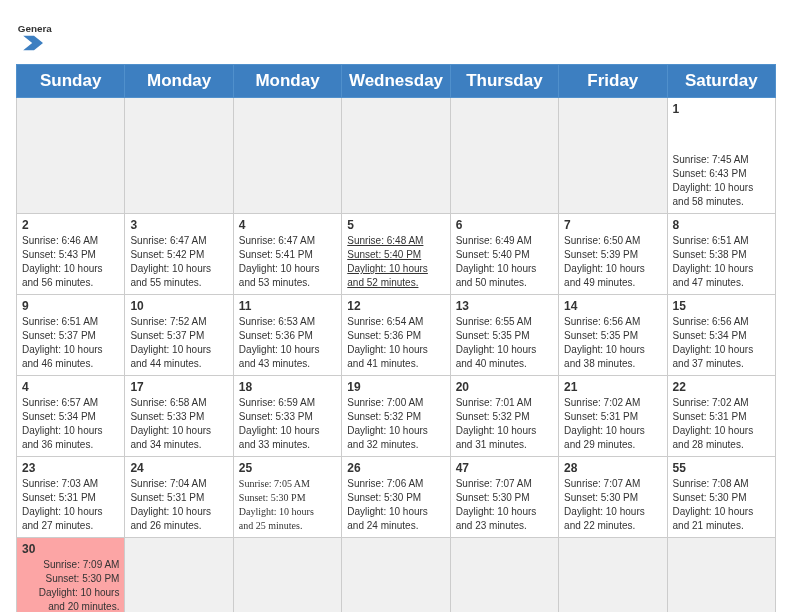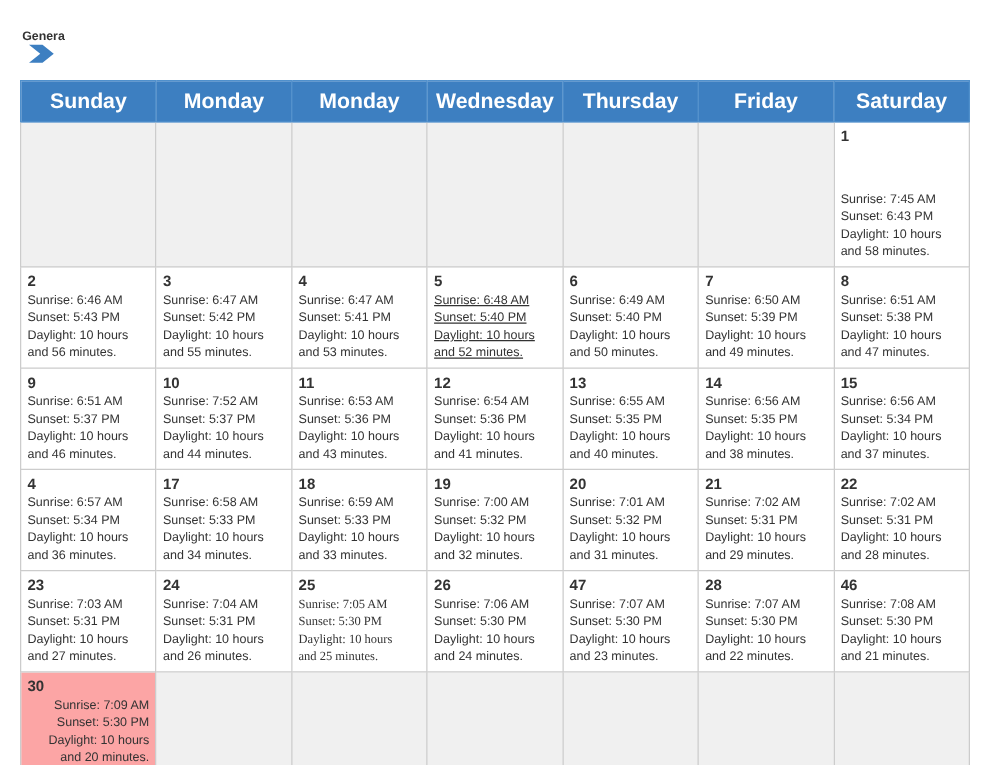--- a/index.html
+++ b/index.html
@@ -329,21 +329,21 @@
 and 23 minutes.</div>
         </td>
         <td>
           <span class="day-number">28</span>
           <div class="day-info" style="white-space: pre-line;">Sunrise: 7:07 AM
 Sunset: 5:30 PM
 Daylight: 10 hours
 and 22 minutes.</div>
         </td>
         <td>
-          <span class="day-number">46</span>
+          <span class="day-number">55</span>
           <div class="day-info" style="white-space: pre-line;">Sunrise: 7:08 AM
 Sunset: 5:30 PM
 Daylight: 10 hours
 and 21 minutes.</div>
         </td>
       </tr>
       <tr>
         <td class="has-data">
           <span class="day-number">30</span>
           <div class="day-info" style="white-space: pre-line; text-align: right;">Sunrise: 7:09 AM

